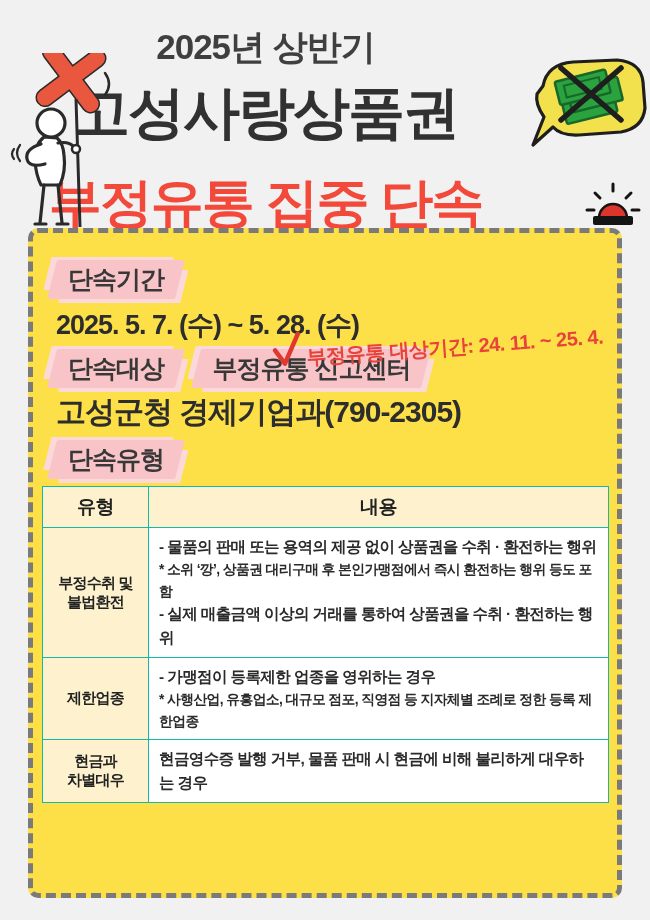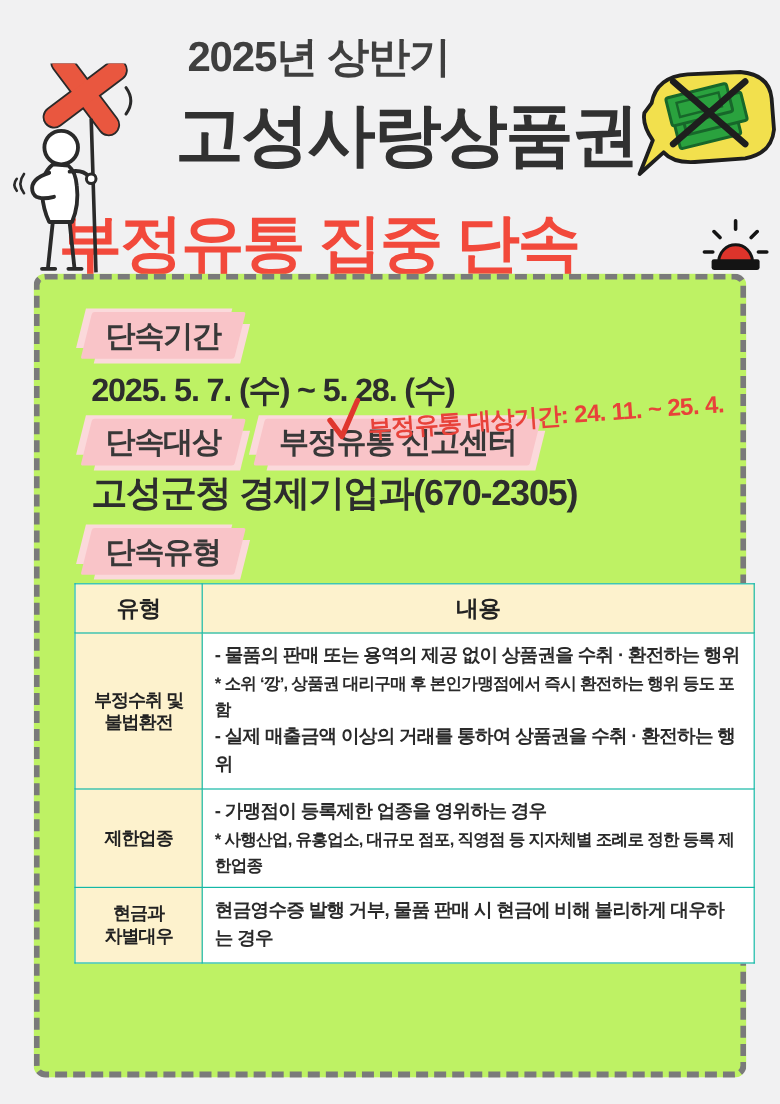--- a/index.html
+++ b/index.html
@@ -10,37 +10,37 @@
     overflow:hidden;
   }
   .poster{position:relative;width:650px;height:920px;}
 
   
   .hdr{position:absolute;left:0;top:0;width:531px;text-align:center;}
   .subtitle{
     margin-top:24px;font-size:35px;font-weight:900;color:#3f3f3f;letter-spacing:-1px;
   }
   .title{
-    margin-top:4px;font-size:57px;font-weight:900;color:#313131;letter-spacing:-2px;text-align:right;
+    margin-top:4px;font-size:57px;font-weight:900;color:#313131;letter-spacing:-2px;
   }
   .title-red{
     margin-top:16px;font-size:53px;font-weight:900;color:#f2493b;letter-spacing:-2px;
   }
 
   
   .person-svg{position:absolute;left:8px;top:53px;z-index:3;}
   .bubble-svg{position:absolute;left:521px;top:56px;z-index:3;}
   .siren-svg{position:absolute;left:585px;top:180px;z-index:3;}
 
   
   .box{
     position:absolute;left:28px;top:228px;width:594px;height:670px;
-    box-sizing:border-box;background:#bef264;
+    box-sizing:border-box;background:#fde047;
     border:5px dashed #7a7a7a;border-radius:10px;
-    padding:26px 14px 0 29px;z-index:2;
+    padding:26px 14px 0 9px;z-index:2;
   }
   .pill{
     position:relative;display:inline-block;margin-left:8px;
     padding:4px 18px;font-size:25px;font-weight:900;color:#383838;
     letter-spacing:-1px;z-index:1;
   }
   .pill::before{
     content:"";position:absolute;inset:1px 2px;background:#f9c4c8;
     transform:skewX(-14deg);z-index:-1;border-radius:2px;
     box-shadow:9px 7px 0 -3px #fbd9db,-9px -6px 0 -3px #fbd9db;
@@ -139,21 +139,21 @@
     <div class="note">
       <svg width="30" height="36" viewBox="0 0 30 36">
         <polyline points="3,18 12,32 27,3" fill="none" stroke="#e0372e" stroke-width="4.5" stroke-linecap="round" stroke-linejoin="round"></polyline>
       </svg>
       <span>부정유통 대상기간: 24. 11. ~ 25. 4.</span>
     </div>
 
     <div class="pill m1">단속대상</div>
 
     <div class="pill m2">부정유통 신고센터</div>
-    <div class="val report">고성군청 경제기업과(670-2305)</div>
+    <div class="val report">고성군청 경제기업과(790-2305)</div>
 
     <div class="pill m3">단속유형</div>
 
     <table class="types">
       <colgroup>
           <col style="width:106px">
           <col>
         </colgroup>
       <thead>
         <tr>

